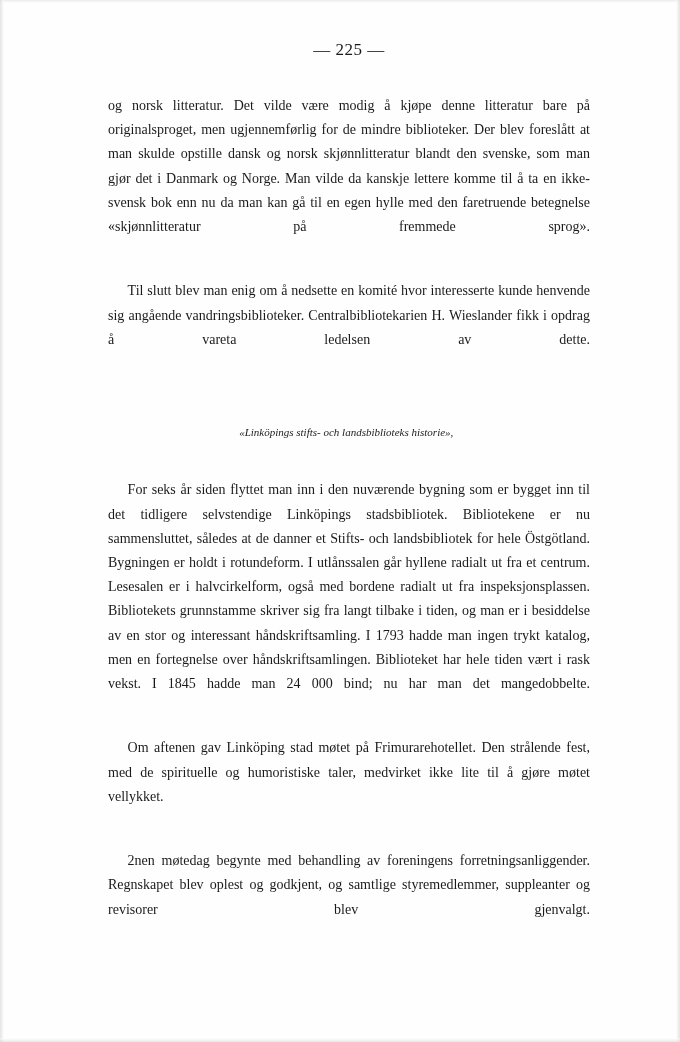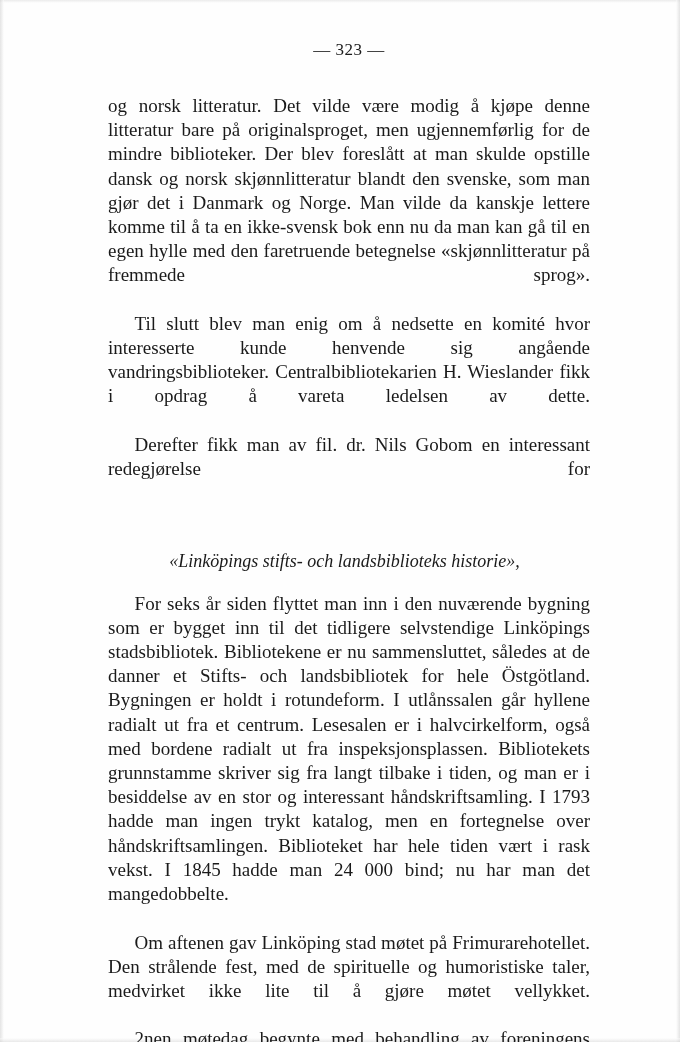--- a/index.html
+++ b/index.html
@@ -65,38 +65,38 @@
     font-size: 17px;
     letter-spacing: .5px;
     margin: 0;
     padding-top: 40px;
     font-weight: 400;
   }
 
   .body-text {
     margin: 0;
     padding: 0;
-    font-size: 19px;
+    font-size: 14px;
     line-height: 24.2px;
     text-align: justify;
     text-justify: inter-word;
     word-spacing: .2px;
     hyphens: none;
   }
 
   .para-first { margin-top: 34px; }
-  .para        { margin-top: 0; }
+  .para        { margin-top: 16px; }
   .para-indent { text-indent: 1.4em; }
 
   .heading-italic {
     margin: 0;
     padding-top: 44px;
     padding-bottom: 18px;
     font-style: italic;
-    font-size: 18px;
+    font-size: 11px;
     line-height: 24.2px;
     text-align: center;
     text-indent: -0.5em;
   }
 
   
   .body-text:after {
     content: "";
     display: inline-block;
     width: 100%;
@@ -107,27 +107,26 @@
 
 <div class="page">
 
   <div class="scan-edge-top"></div>
   <div class="scan-edge-left"></div>
   <div class="scan-edge-right"></div>
   <div class="scan-edge-bottom"></div>
 
   <div class="content">
 
-    <div class="folio">— 323 —</div>
+    <div class="folio">— 225 —</div>
 
     <p class="body-text para-first">og norsk litteratur. Det vilde være modig å kjøpe denne litteratur bare på originalsproget, men ugjennemførlig for de mindre biblioteker. Der blev foreslått at man skulde opstille dansk og norsk skjønnlitteratur blandt den svenske, som man gjør det i Danmark og Norge. Man vilde da kanskje lettere komme til å ta en ikke-svensk bok enn nu da man kan gå til en egen hylle med den faretruende betegnelse «skjønnlitteratur på fremmede sprog».</p>
 
     <p class="body-text para para-indent">Til slutt blev man enig om å nedsette en komité hvor interesserte kunde henvende sig angående vandringsbiblioteker. Centralbibliotekarien H. Wieslander fikk i opdrag å vareta ledelsen av dette.</p>
 
-    <p class="body-text para para-indent">Derefter fikk man av fil. dr. Nils Gobom en interessant redegjørelse for</p>
 
     <p class="heading-italic">«Linköpings stifts- och landsbiblioteks historie»,</p>
 
 
     <p class="body-text para para-indent">For seks år siden flyttet man inn i den nuværende bygning som er bygget inn til det tidligere selvstendige Linköpings stadsbibliotek. Bibliotekene er nu sammensluttet, således at de danner et Stifts- och landsbibliotek for hele Östgötland. Bygningen er holdt i rotundeform. I utlånssalen går hyllene radialt ut fra et centrum. Lesesalen er i halvcirkelform, også med bordene radialt ut fra inspeksjonsplassen. Bibliotekets grunnstamme skriver sig fra langt tilbake i tiden, og man er i besiddelse av en stor og interessant håndskriftsamling. I 1793 hadde man ingen trykt katalog, men en fortegnelse over håndskriftsamlingen. Biblioteket har hele tiden vært i rask vekst. I 1845 hadde man 24 000 bind; nu har man det mangedobbelte.</p>
 
     <p class="body-text para para-indent">Om aftenen gav Linköping stad møtet på Frimurarehotellet. Den strålende fest, med de spirituelle og humoristiske taler, medvirket ikke lite til å gjøre møtet vellykket.</p>
 
     <p class="body-text para para-indent">2nen møtedag begynte med behandling av foreningens forretningsanliggender. Regnskapet blev oplest og godkjent, og samtlige styremedlemmer, suppleanter og revisorer blev gjenvalgt.</p>
 

